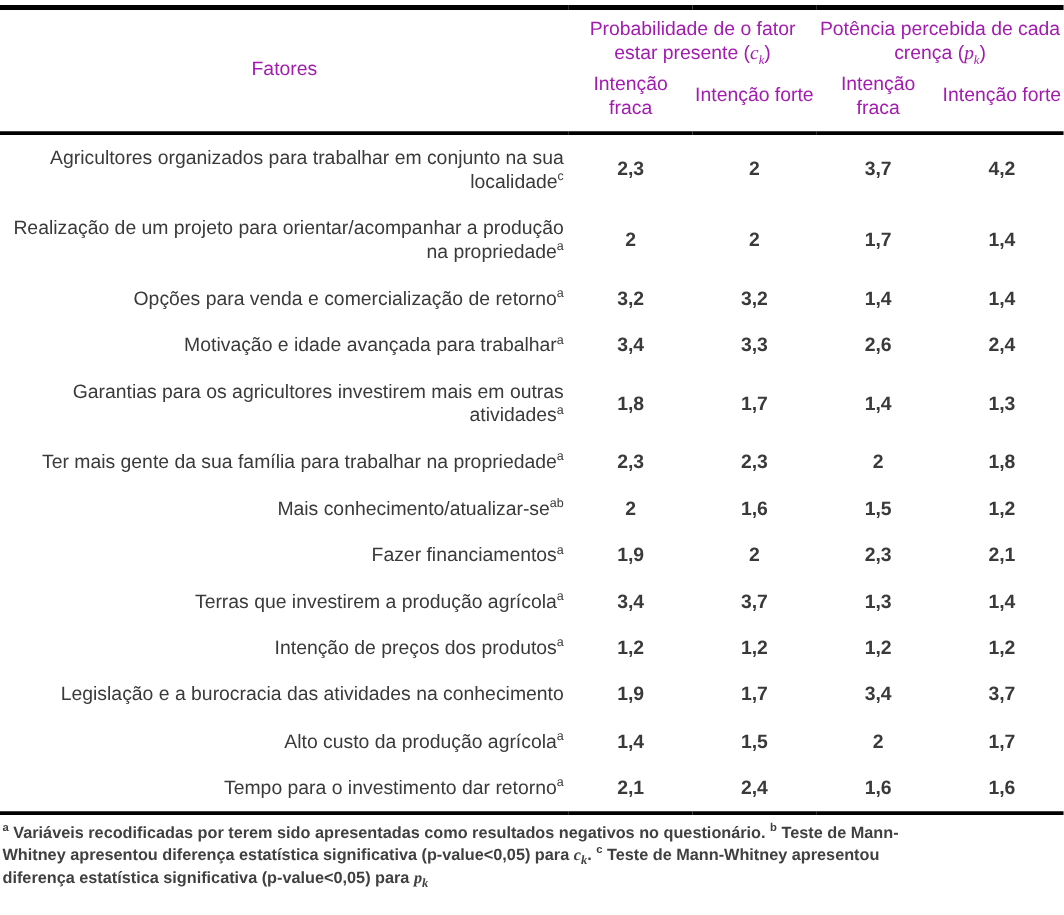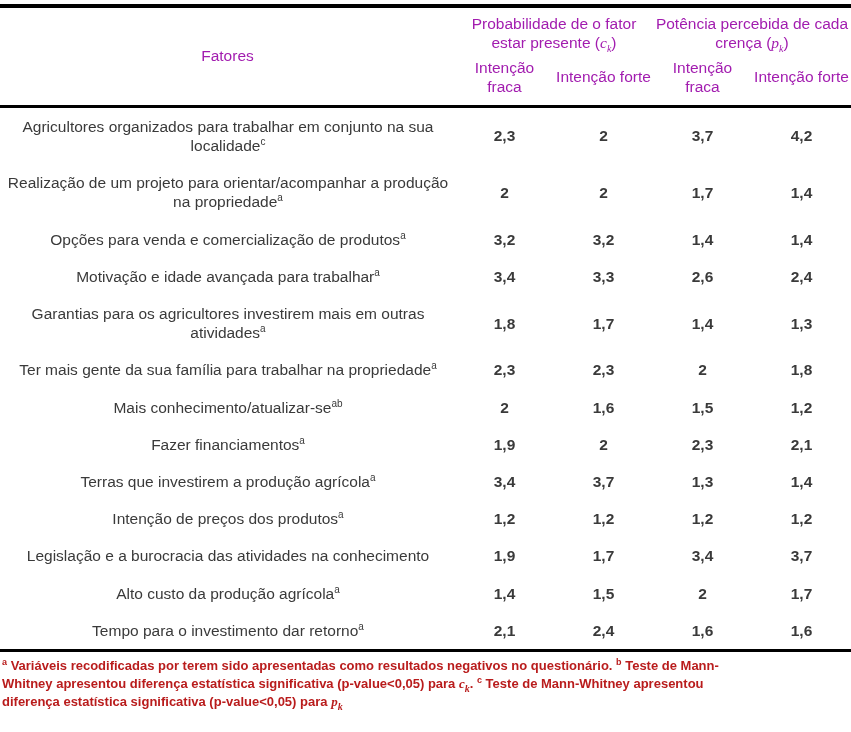--- a/index.html
+++ b/index.html
@@ -44,21 +44,21 @@
     padding-bottom: 8px;
   }
   tbody td {
     font-size: 15.5px;
     color: #3a3a3a;
     padding: 9px 4px;
     line-height: 1.24;
     vertical-align: middle;
   }
   td.factor {
-    text-align: center;
+    text-align: right;
     padding-left: 5px;
   }
   td.num {
     text-align: center;
     font-weight: bold;
   }
   sup {
     font-size: 10px;
     line-height: 0;
   }
@@ -72,21 +72,21 @@
     font-size: 10px;
     vertical-align: sub;
     line-height: 0;
   }
   .footnotes {
     width: 739px;
     padding: 5px 2px 8px 2px;
     font-size: 13px;
     font-weight: 700;
     line-height: 1.38;
-    color: #b91c1c;
+    color: #404040;
   }
   .footnotes sup { font-size: 9px; }
 </style>
 </head>
 <body>
 
 <div class="page">
   <table>
     <colgroup>
       <col style="width:455px">
@@ -117,21 +117,21 @@
           <td class="num">4,2</td>
         </tr>
         <tr>
           <td class="factor"><span>Realização de um projeto para orientar/acompanhar a produção na propriedade</span><sup>a</sup></td>
           <td class="num">2</td>
           <td class="num">2</td>
           <td class="num">1,7</td>
           <td class="num">1,4</td>
         </tr>
         <tr>
-          <td class="factor"><span>Opções para venda e comercialização de produtos</span><sup>a</sup></td>
+          <td class="factor"><span>Opções para venda e comercialização de retorno</span><sup>a</sup></td>
           <td class="num">3,2</td>
           <td class="num">3,2</td>
           <td class="num">1,4</td>
           <td class="num">1,4</td>
         </tr>
         <tr>
           <td class="factor"><span>Motivação e idade avançada para trabalhar</span><sup>a</sup></td>
           <td class="num">3,4</td>
           <td class="num">3,3</td>
           <td class="num">2,6</td>

